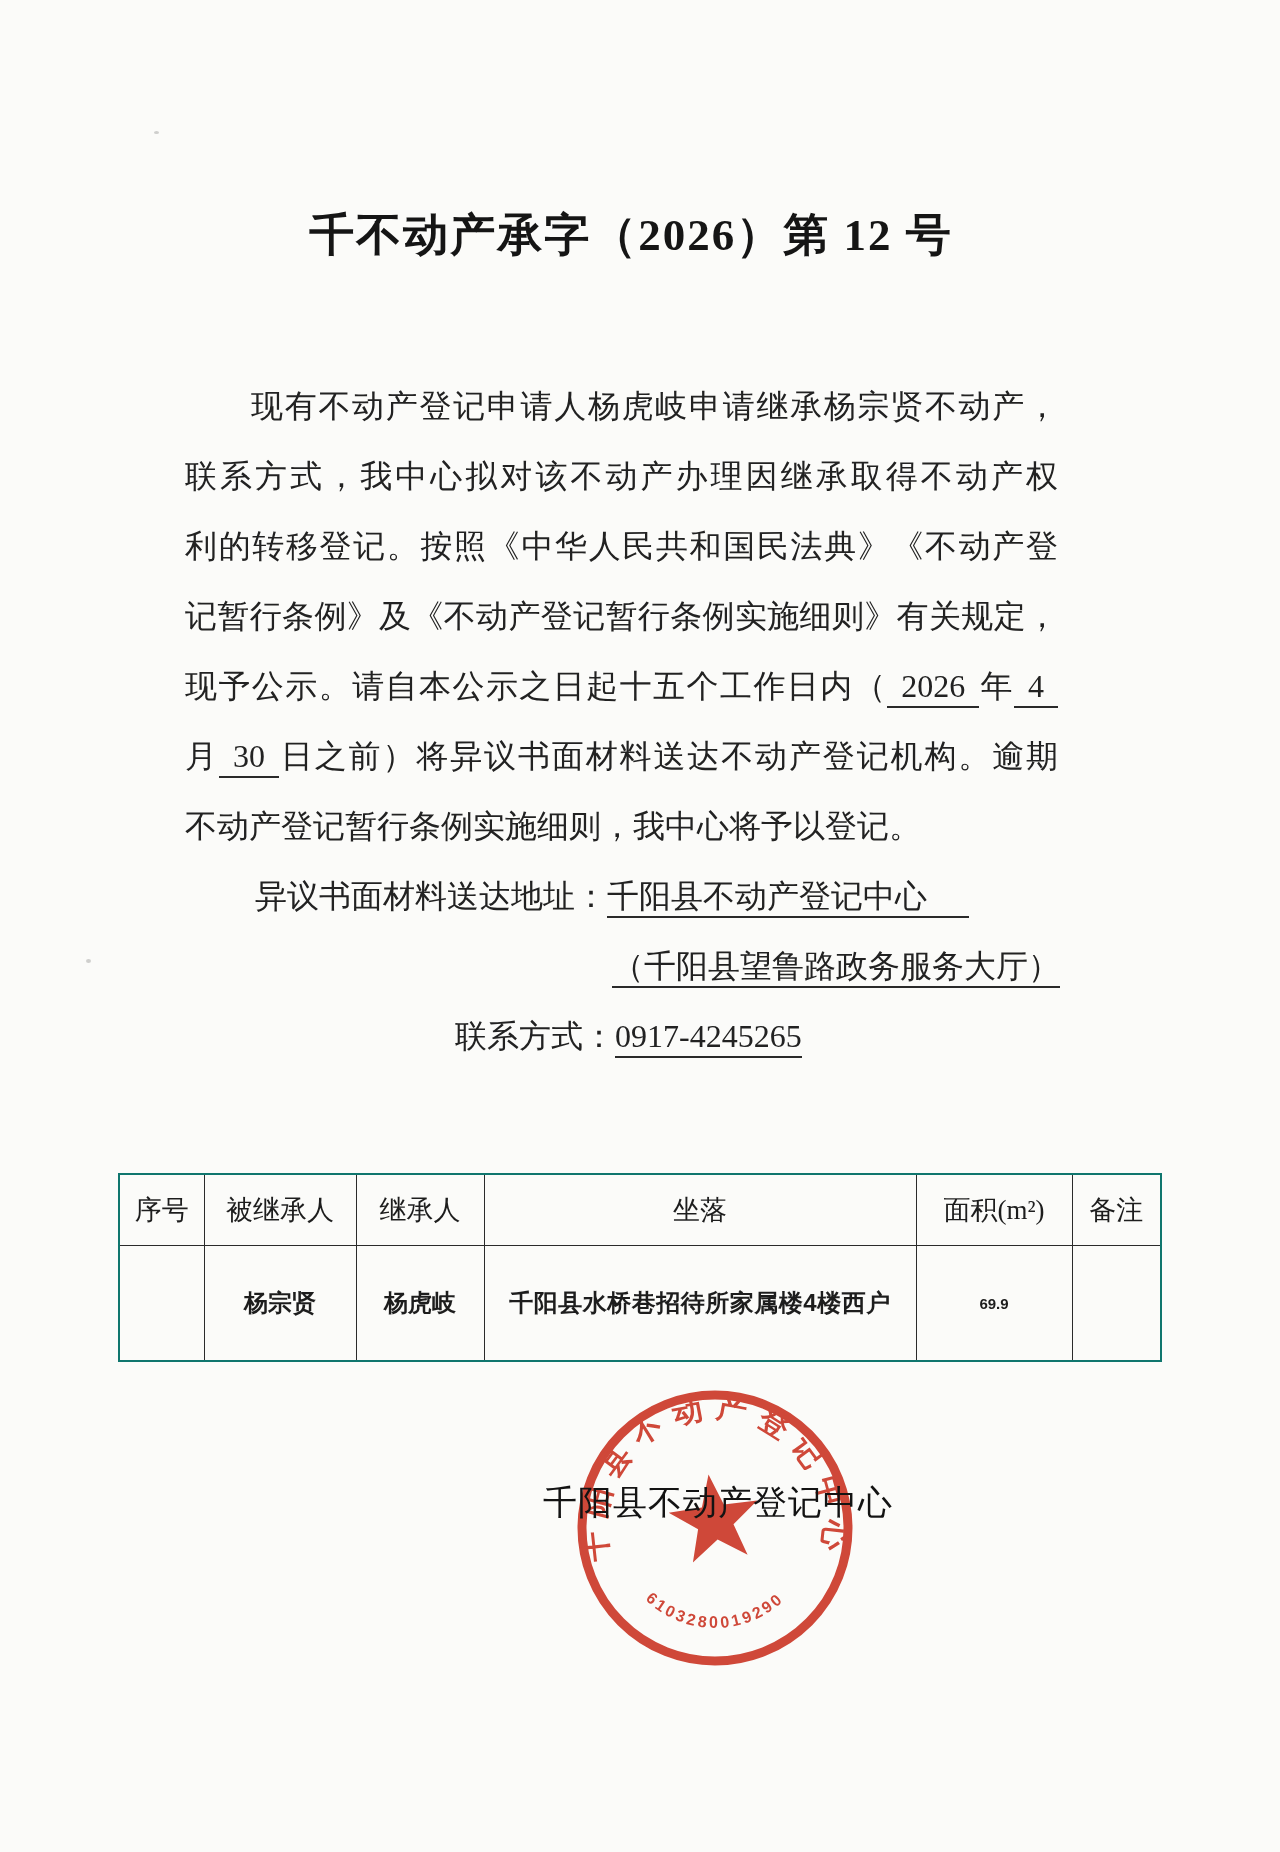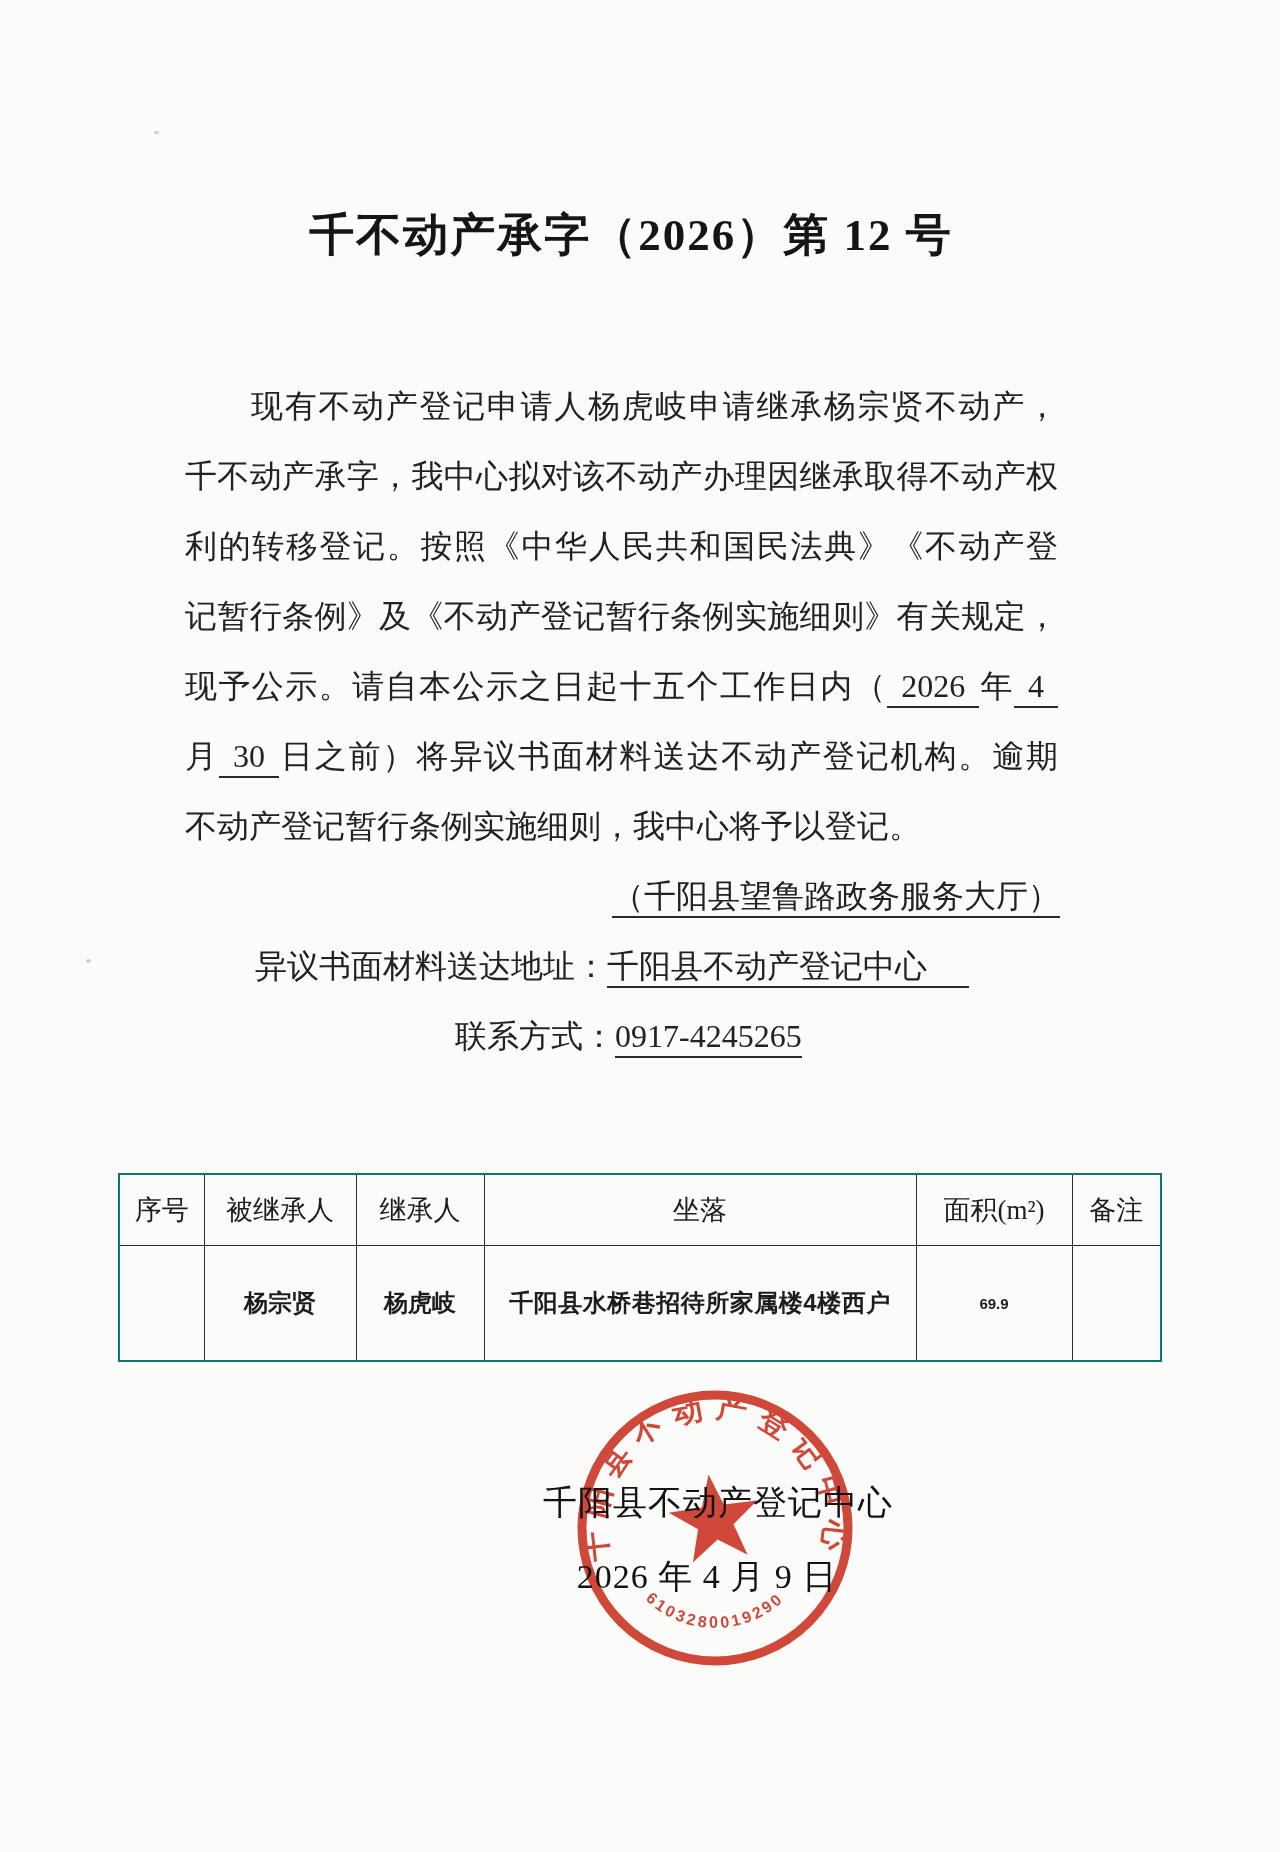--- a/index.html
+++ b/index.html
@@ -92,28 +92,28 @@
 
 <div class="page">
 
   <span class="speck s1"></span>
   <span class="speck s2"></span>
 
   <div class="doc-title">千不动产承字（2026）第 12 号</div>
 
   <div class="body-block">
       <div class="line j" style="padding-left: 66px;"><span>现有不动产登记申请人杨虎岐申请继承杨宗贤不动产，</span></div>
-      <div class="line j"><span>千不动产承字，我中心拟对该不动产办理因继承取得不动产权</span></div>
+      <div class="line j"><span>联系方式，我中心拟对该不动产办理因继承取得不动产权</span></div>
       <div class="line j"><span>利的转移登记。按照《中华人民共和国民法典》《不动产登</span></div>
       <div class="line j"><span>记暂行条例》及《不动产登记暂行条例实施细则》有关规定，</span></div>
       <div class="line j"><span>现予公示。请自本公示之日起十五个工作日内（</span><span class="u num">2026</span><span>年</span><span class="u num">4</span></div>
       <div class="line j"><span>月</span><span class="u num">30</span><span>日之前）将异议书面材料送达不动产登记机构。逾期</span></div>
       <div class="line"><span>不动产登记暂行条例实施细则，我中心将予以登记。</span></div>
+      <div class="line" style="padding-left: 70px;"><span>异议书面材料送达地址：</span><span class="u" style="padding-right: 42px;">千阳县不动产登记中心</span></div>
       <div class="line" style="padding-left: 427px;"><span class="u">（千阳县望鲁路政务服务大厅）</span></div>
-      <div class="line" style="padding-left: 70px;"><span>异议书面材料送达地址：</span><span class="u" style="padding-right: 42px;">千阳县不动产登记中心</span></div>
       <div class="line" style="padding-left: 270px;"><span>联系方式：</span><span class="u">0917-4245265</span></div>
     </div>
 
   <table class="reg-table">
     <colgroup>
       <col class="c0">
         <col class="c1">
         <col class="c2">
         <col class="c3">
         <col class="c4">
@@ -150,15 +150,14 @@
     <polygon fill="#c9301f" points="143.5,96.5 158.8,126.4 192.2,122.4 168.5,146.3 182.6,176.8 152.6,161.6 127.9,184.5 133.1,151.2 103.7,134.8 136.9,129.5"></polygon>
     <text fill="#c9301f" font-size="30" font-weight="bold" letter-spacing="11" font-family="'Liberation Serif','DejaVu Serif',serif">
       <textPath href="#arcTop" startOffset="50%" text-anchor="middle">千阳县不动产登记中心</textPath>
     </text>
     <text fill="#c9301f" font-size="16" font-weight="bold" letter-spacing="3" font-family="'Liberation Sans','DejaVu Sans',sans-serif">
       <textPath href="#arcBot" startOffset="50%" text-anchor="middle">6103280019290</textPath>
     </text>
   </svg>
 
   <div class="sig-org">千阳县不动产登记中心</div>
-  <div class="sig-date">2026 年 4 月  9 日</div>
 
 </div>
 
 </body></html>

